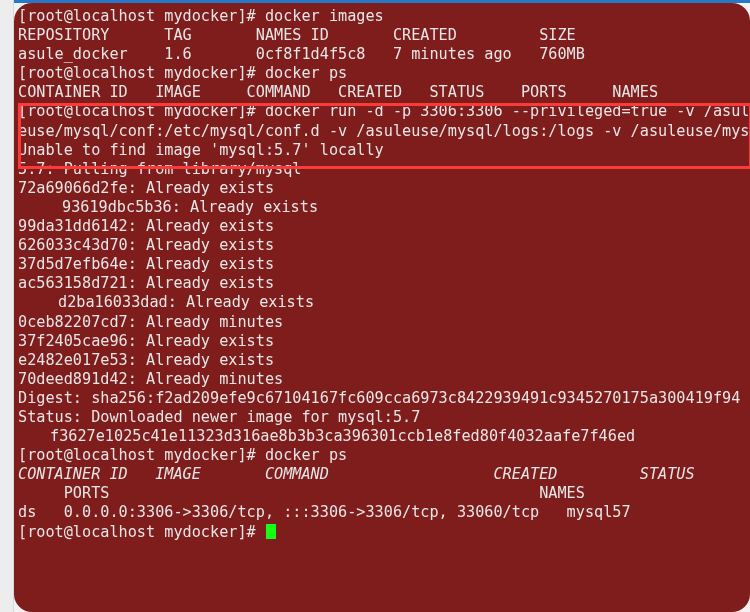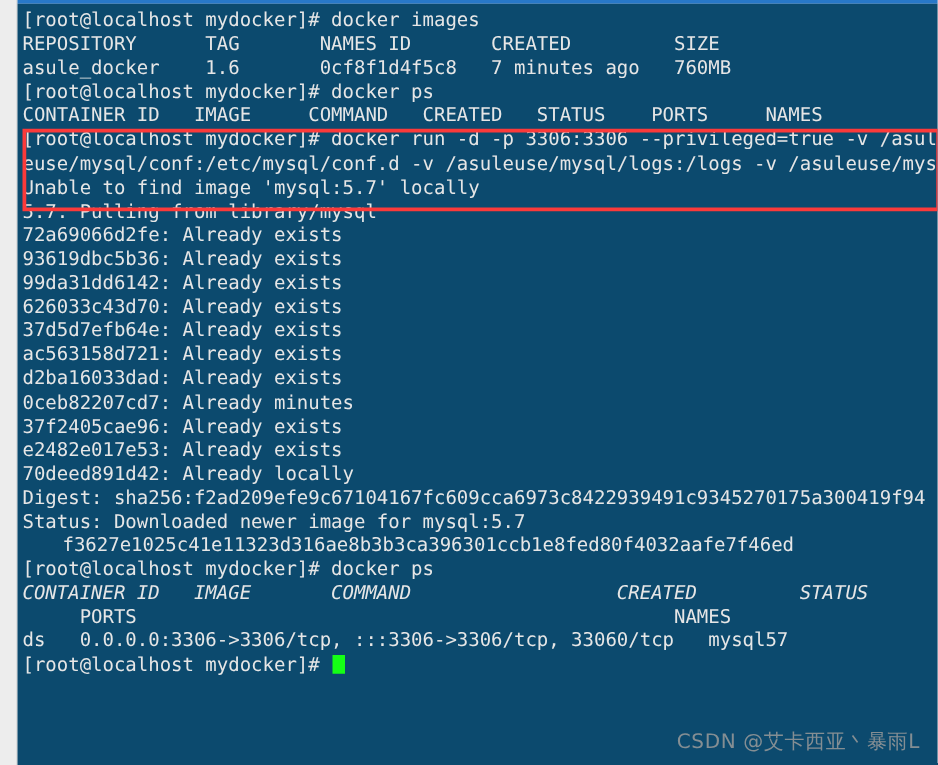--- a/index.html
+++ b/index.html
@@ -113,51 +113,50 @@
   }
 </style>
 </head>
 <body>
 
 <div id="page">
 
   <div id="left-gutter"></div>
   <div id="top-rule" style="background: rgb(40, 120, 200);"></div>
 
-  <div id="terminal" style="background: #0c4a6e;">
+  <div id="terminal" style="background: #7f1d1d; border-radius: 18px;">
     <div id="screen">
 
     <span class="line" style="color: rgb(230, 230, 230);">[root@localhost mydocker]# docker images</span>
         <span class="line" style="color: rgb(230, 230, 230);">REPOSITORY      TAG       NAMES ID       CREATED         SIZE</span>
         <span class="line" style="color: rgb(230, 230, 230);">asule_docker    1.6       0cf8f1d4f5c8   7 minutes ago   760MB</span>
         <span class="line" style="color: rgb(230, 230, 230);">[root@localhost mydocker]# docker ps</span>
         <span class="line" style="color: rgb(230, 230, 230);">CONTAINER ID   IMAGE     COMMAND   CREATED   STATUS    PORTS     NAMES</span>
         <span class="line" style="color: rgb(230, 230, 230);">[root@localhost mydocker]# docker run -d -p 3306:3306 --privileged=true -v /asul</span>
         <span class="line" style="color: rgb(230, 230, 230);">euse/mysql/conf:/etc/mysql/conf.d -v /asuleuse/mysql/logs:/logs -v /asuleuse/mys</span>
         <span class="line" style="color: rgb(230, 230, 230);">Unable to find image 'mysql:5.7' locally</span>
         <span class="line" style="color: rgb(230, 230, 230);">5.7: Pulling from library/mysql</span>
         <span class="line" style="color: rgb(230, 230, 230);">72a69066d2fe: Already exists</span>
-        <span class="line" style="color: rgb(230, 230, 230);">93619dbc5b36: Already exists</span>
+        <span class="line" style="color: rgb(230, 230, 230); margin-left: 44px;">93619dbc5b36: Already exists</span>
         <span class="line" style="color: rgb(230, 230, 230);">99da31dd6142: Already exists</span>
         <span class="line" style="color: rgb(230, 230, 230);">626033c43d70: Already exists</span>
         <span class="line" style="color: rgb(230, 230, 230);">37d5d7efb64e: Already exists</span>
         <span class="line" style="color: rgb(230, 230, 230);">ac563158d721: Already exists</span>
-        <span class="line" style="color: rgb(230, 230, 230);">d2ba16033dad: Already exists</span>
+        <span class="line" style="color: rgb(230, 230, 230); margin-left: 40px;">d2ba16033dad: Already exists</span>
         <span class="line" style="color: rgb(230, 230, 230);">0ceb82207cd7: Already minutes</span>
         <span class="line" style="color: rgb(230, 230, 230);">37f2405cae96: Already exists</span>
         <span class="line" style="color: rgb(230, 230, 230);">e2482e017e53: Already exists</span>
-        <span class="line" style="color: rgb(230, 230, 230);">70deed891d42: Already locally</span>
+        <span class="line" style="color: rgb(230, 230, 230);">70deed891d42: Already minutes</span>
         <span class="line" style="color: rgb(230, 230, 230);">Digest: sha256:f2ad209efe9c67104167fc609cca6973c8422939491c9345270175a300419f94</span>
         <span class="line" style="color: rgb(230, 230, 230);">Status: Downloaded newer image for mysql:5.7</span>
         <span class="line" style="color: rgb(230, 230, 230); margin-left: 32px;">f3627e1025c41e11323d316ae8b3b3ca396301ccb1e8fed80f4032aafe7f46ed</span>
         <span class="line" style="color: rgb(230, 230, 230);">[root@localhost mydocker]# docker ps</span>
         <span class="line" style="color: rgb(230, 230, 230); font-style: italic;">CONTAINER ID   IMAGE       COMMAND                  CREATED         STATUS</span>
         <span class="line" style="color: rgb(230, 230, 230);">     PORTS                                               NAMES</span>
         <span class="line" style="color: rgb(230, 230, 230);">ds   0.0.0.0:3306-&gt;3306/tcp, :::3306-&gt;3306/tcp, 33060/tcp   mysql57</span>
         <span class="line" style="color: rgb(230, 230, 230);"><span>[root@localhost mydocker]# </span><span class="cursor" style="background: rgb(21, 255, 21);"></span></span>
       </div>
 
     <div id="redbox" style="border-color: rgb(251, 58, 58);"></div>
 
-    <div id="watermark">CSDN @艾卡西亚丶暴雨L</div>
   </div>
 
 </div>
 
 </body></html>

